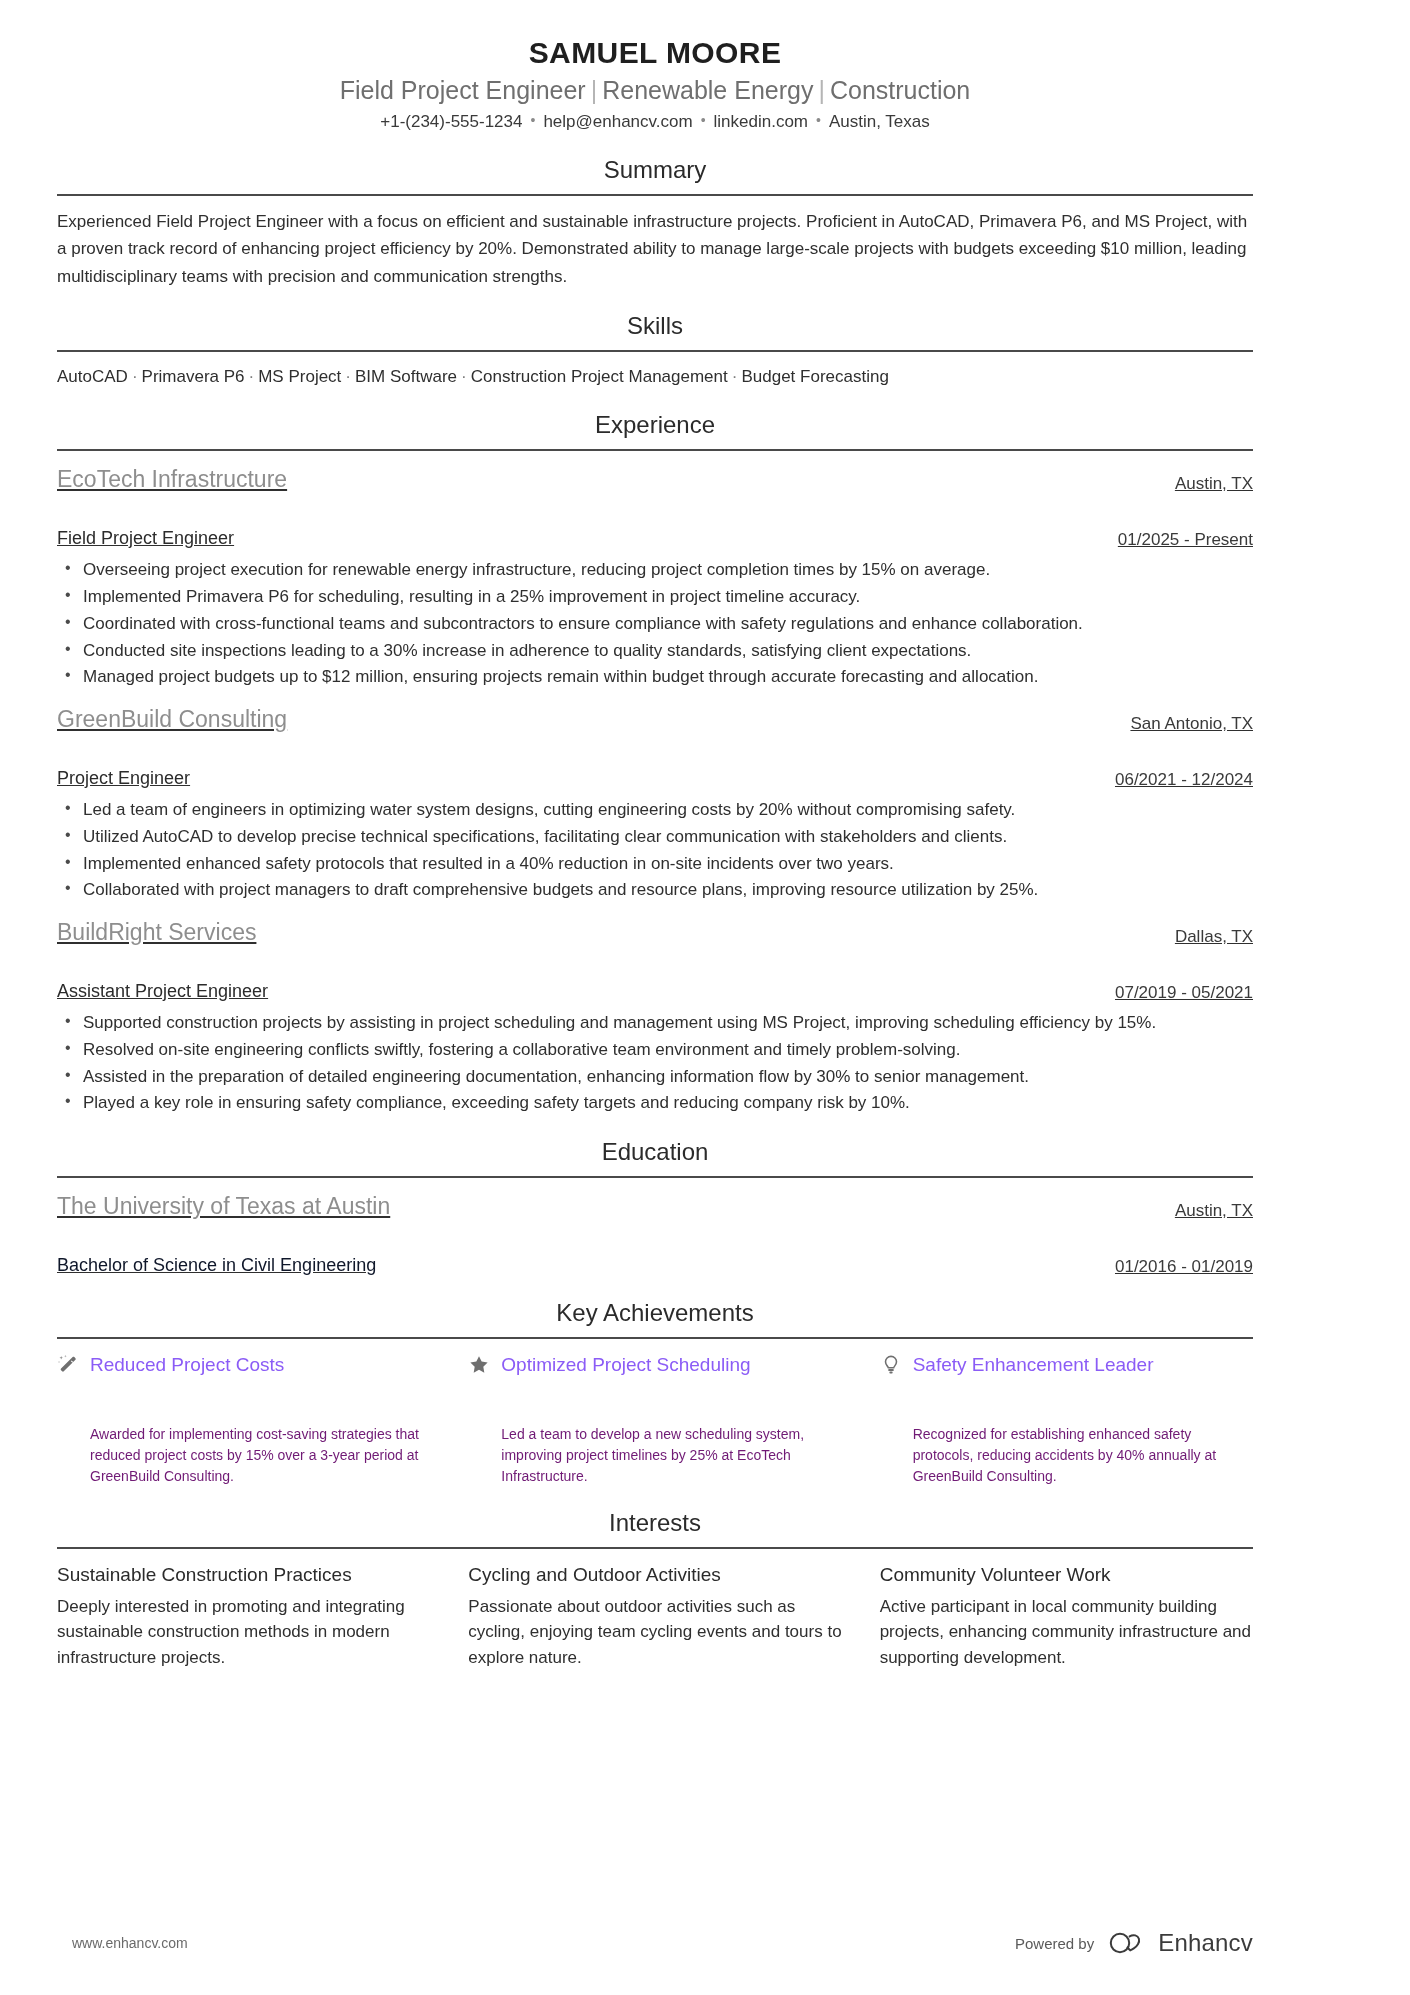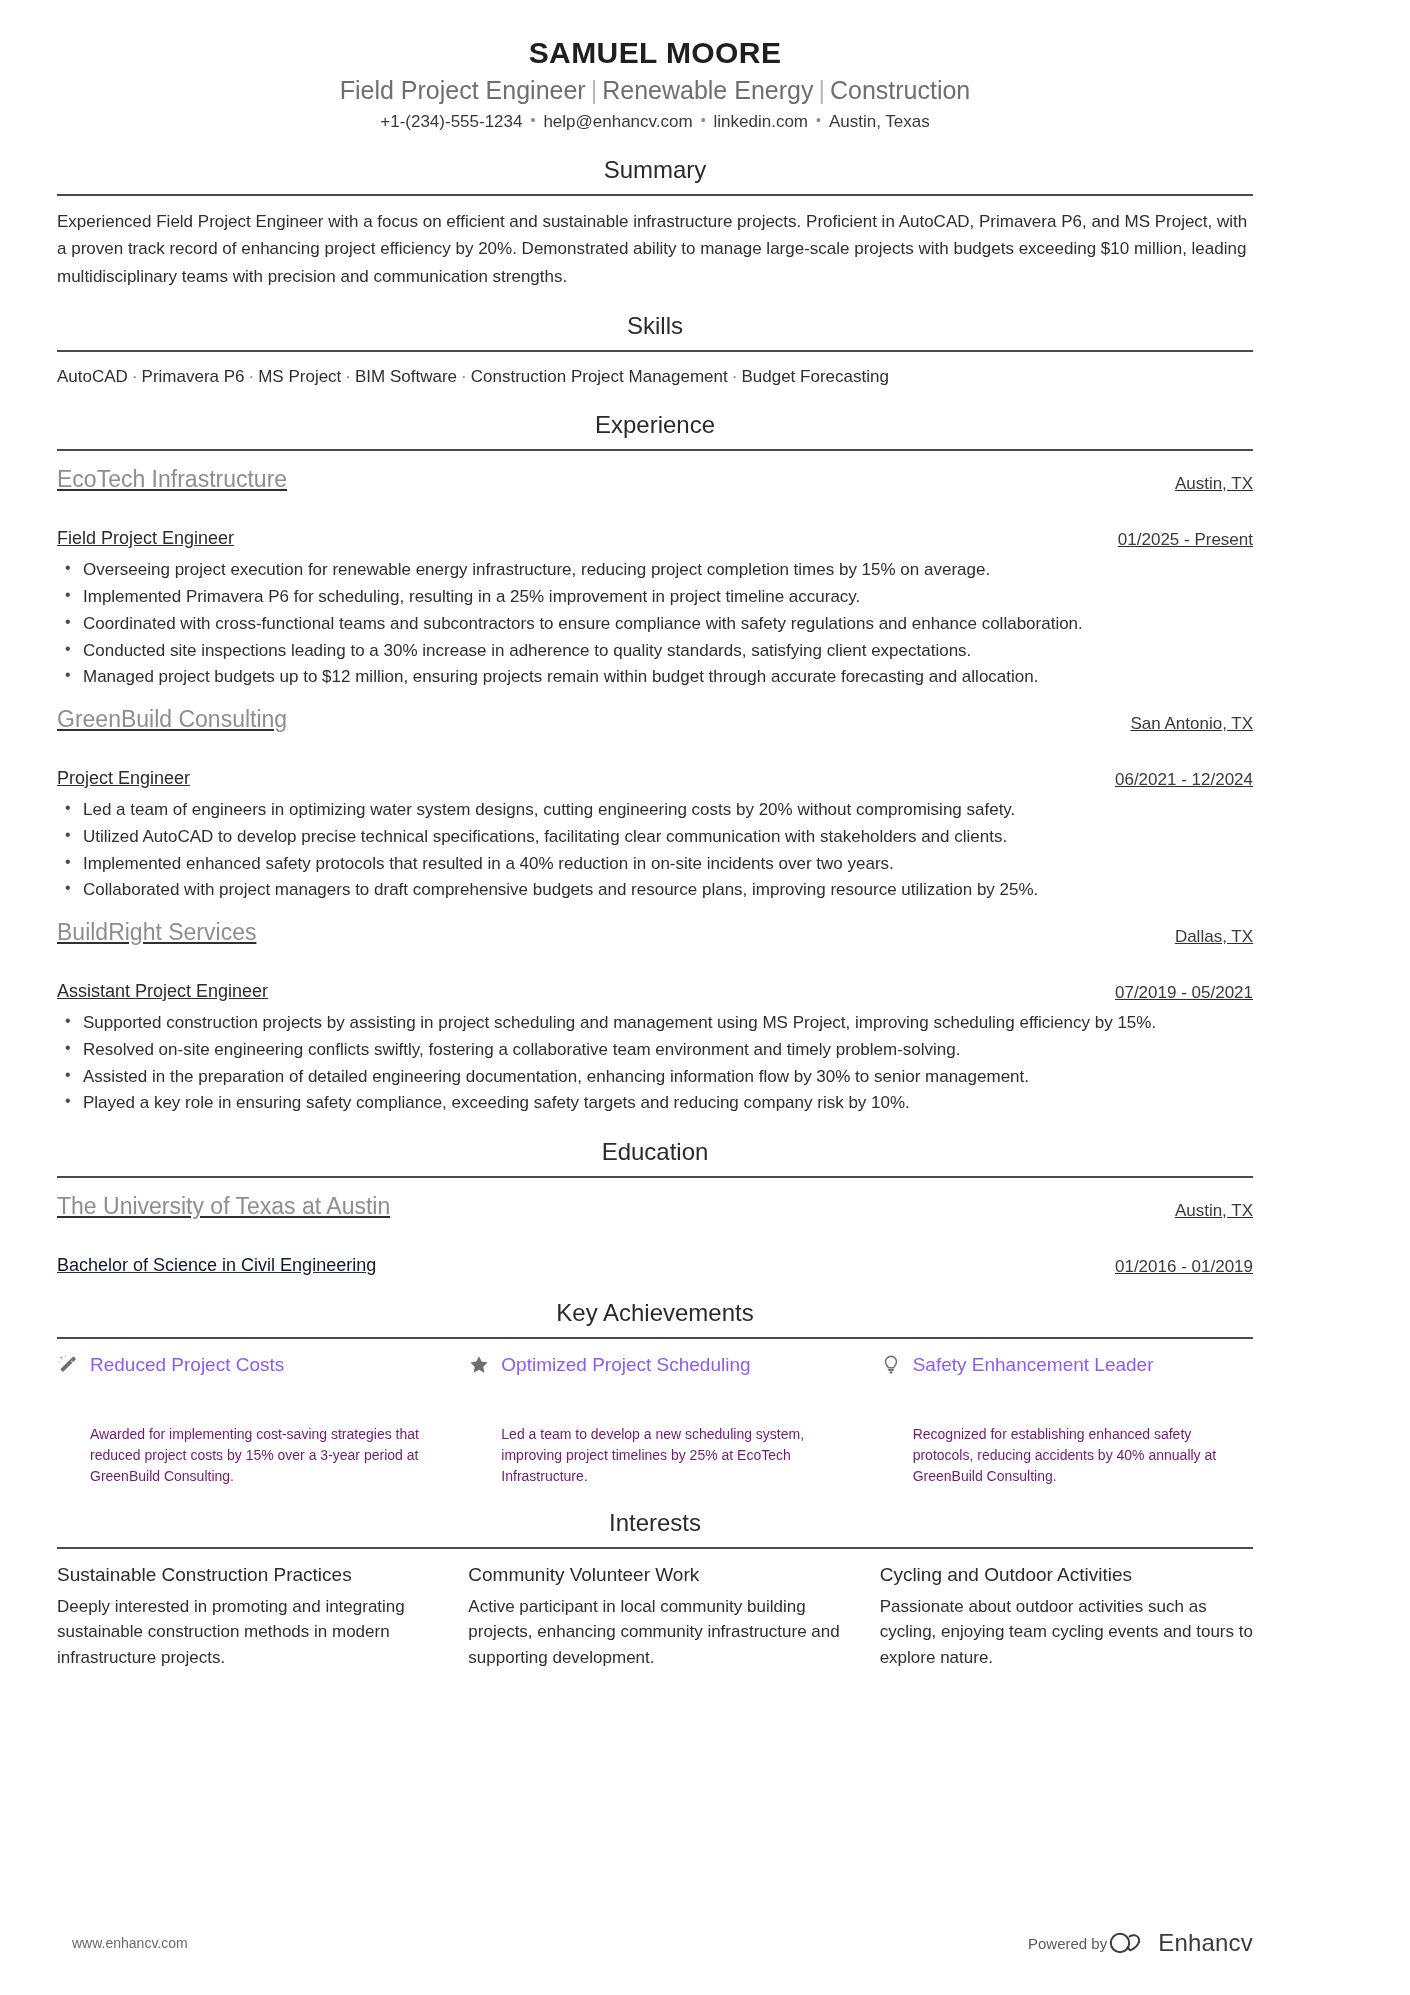--- a/index.html
+++ b/index.html
@@ -215,20 +215,21 @@
     align-items: center;
     justify-content: space-between;
   }
   .footer-url {
     font-size: 14px;
     color: #6a6a6a;
   }
   .footer-right {
     display: flex;
     align-items: center;
+    gap: 13px;
     justify-content: space-between;
   }
   .footer-powered {
     font-size: 15px;
     color: #5a5a5a;
   }
   .brand {
     display: flex;
     align-items: center;
     gap: 9px;
@@ -386,26 +387,26 @@
 
   <div class="section">
     <div class="section-title">Interests</div>
     <div class="rule"></div>
     <div class="grid3">
       <div class="col3">
         <div class="int-title">Sustainable Construction Practices</div>
         <div class="int-desc">Deeply interested in promoting and integrating sustainable construction methods in modern infrastructure projects.</div>
       </div>
       <div class="col3">
+        <div class="int-title">Cycling and Outdoor Activities</div>
+        <div class="int-desc">Passionate about outdoor activities such as cycling, enjoying team cycling events and tours to explore nature.</div>
+      </div>
+      <div class="col3">
         <div class="int-title">Community Volunteer Work</div>
         <div class="int-desc">Active participant in local community building projects, enhancing community infrastructure and supporting development.</div>
-      </div>
-      <div class="col3">
-        <div class="int-title">Cycling and Outdoor Activities</div>
-        <div class="int-desc">Passionate about outdoor activities such as cycling, enjoying team cycling events and tours to explore nature.</div>
       </div>
     </div>
   </div>
 
   <div class="footer">
     <div class="footer-url">www.enhancv.com</div>
     <div class="footer-right">
       <div class="footer-powered">Powered by</div>
       <div class="brand">
         <svg width="42" height="26" viewBox="0 0 42 26">

